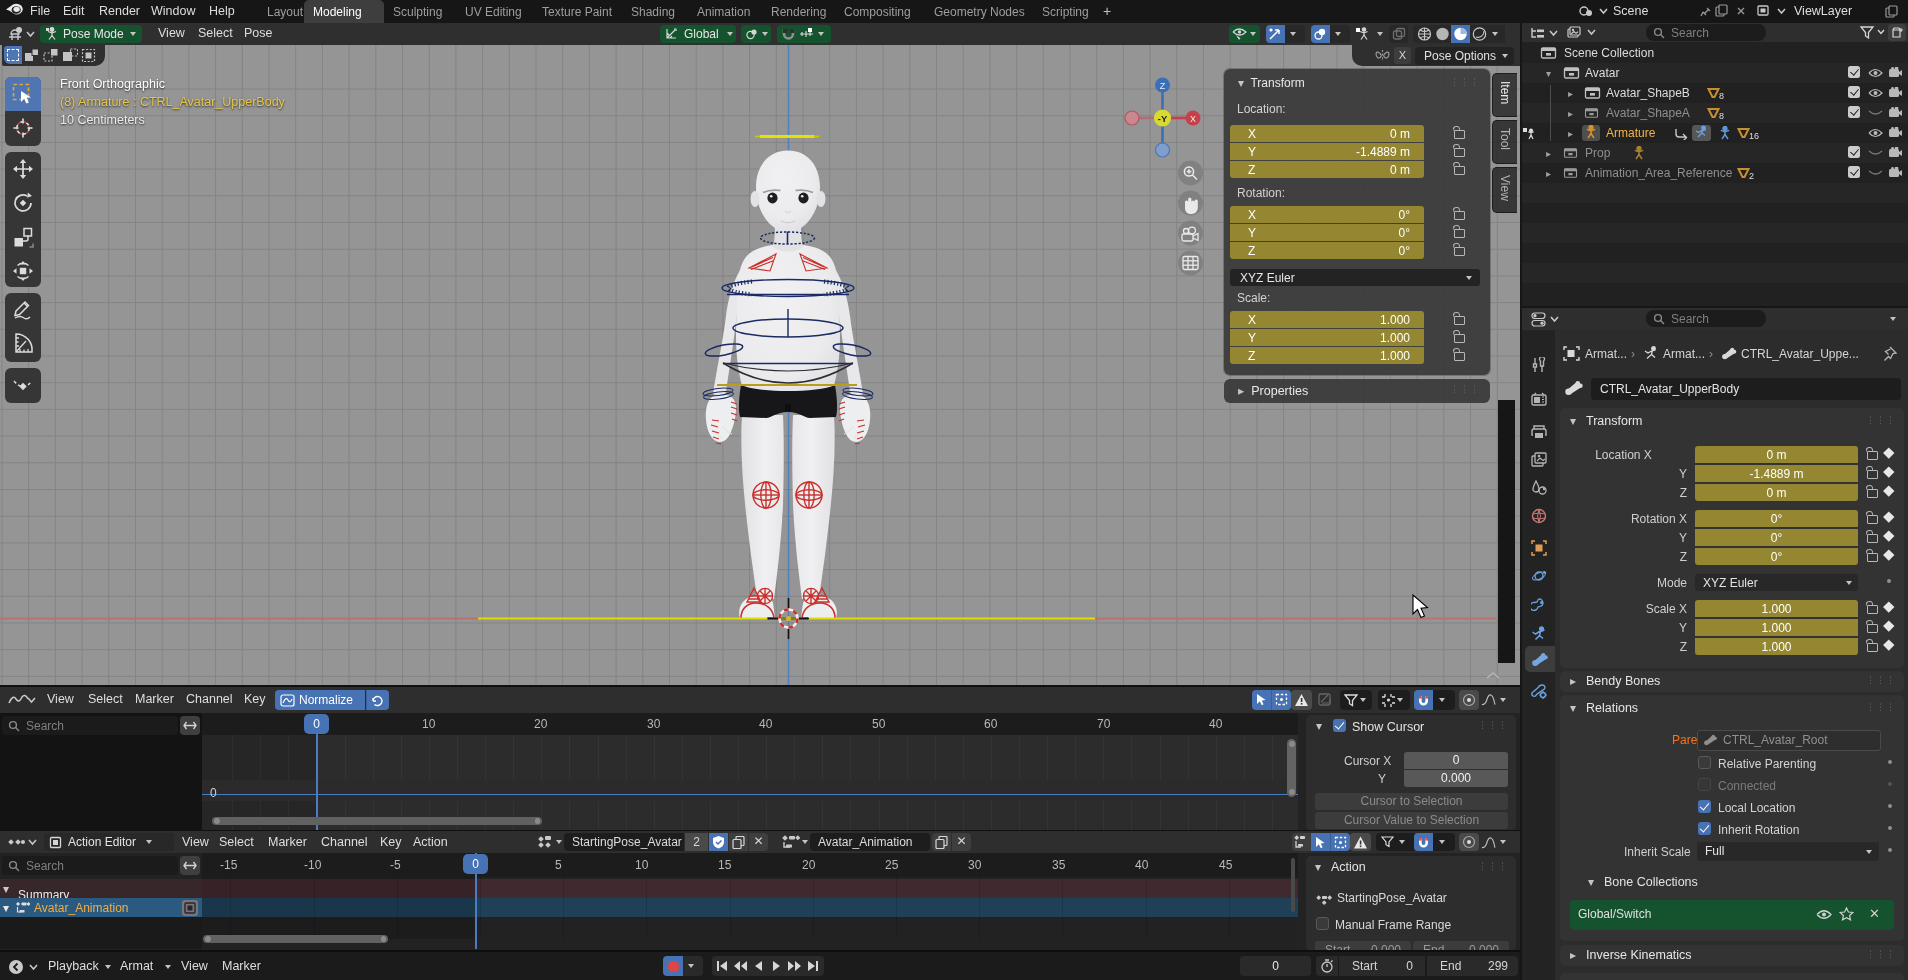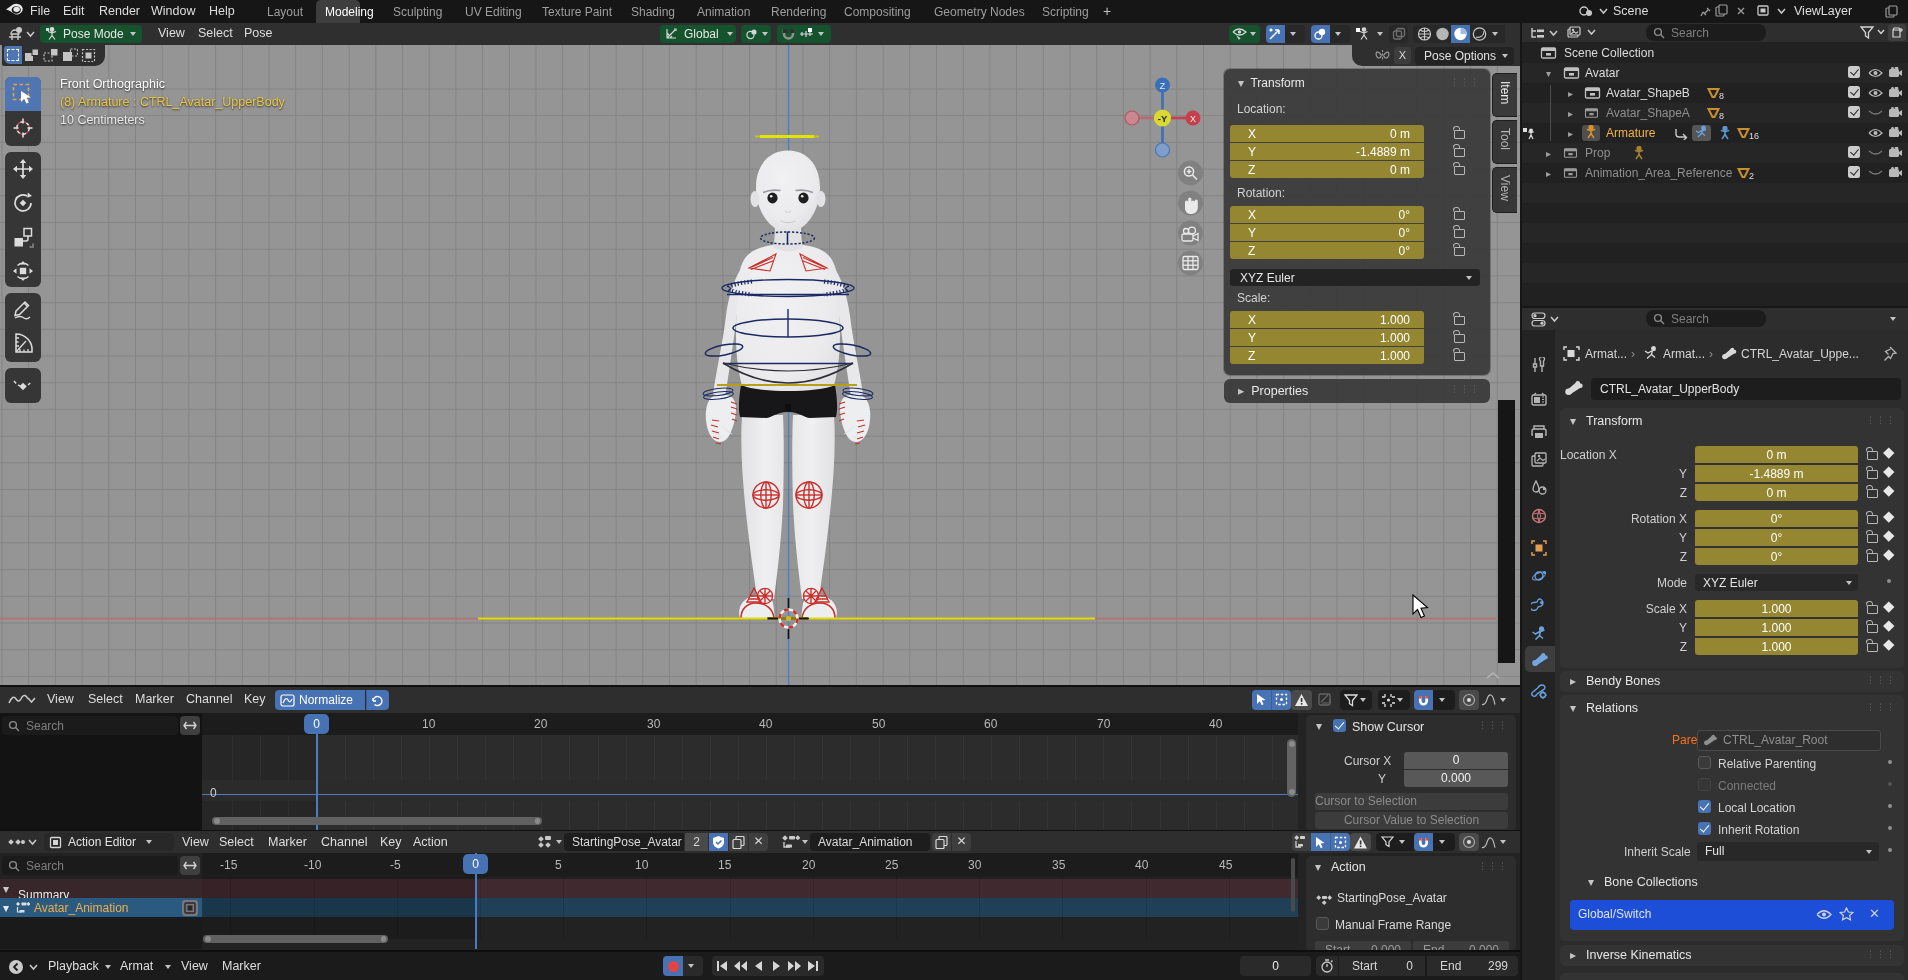--- a/index.html
+++ b/index.html
@@ -25,21 +25,21 @@
    <ellipse cx="11.2" cy="7" rx="4.6" ry="3.8" fill="#1d1d1d"></ellipse>
    <ellipse cx="11.6" cy="6.3" rx="3.2" ry="2.6" fill="#e8e8e8"></ellipse>
   </svg>
   <div class="abs hdrtxt" style="left:30px;top:4px">File</div>
   <div class="abs hdrtxt" style="left:63px;top:4px">Edit</div>
   <div class="abs hdrtxt" style="left:99px;top:4px">Render</div>
   <div class="abs hdrtxt" style="left:151px;top:4px">Window</div>
   <div class="abs hdrtxt" style="left:209px;top:4px">Help</div>
   <div class="abs" style="left:256px;top:0;width:880px;height:23px;color:#9e9e9e;font-size:12px">
     <span class="abs" style="left:11px;top:5px">Layout</span>
-    <div class="abs" style="left:60px;top:0px;width:44px;height:23px;background:#3e3e3e;border-radius:5px 5px 0 0;color:#fff">
+    <div class="abs" style="left:48px;top:0px;width:80px;height:23px;background:#3e3e3e;border-radius:5px 5px 0 0;color:#fff">
           <span class="abs" style="left:9px;top:5px">Modeling</span>
         </div>
     <span class="abs" style="left:137px;top:5px">Sculpting</span>
     <span class="abs" style="left:209px;top:5px">UV Editing</span>
     <span class="abs" style="left:286px;top:5px">Texture Paint</span>
     <span class="abs" style="left:375px;top:5px">Shading</span>
     <span class="abs" style="left:441px;top:5px">Animation</span>
     <span class="abs" style="left:515px;top:5px">Rendering</span>
     <span class="abs" style="left:588px;top:5px">Compositing</span>
     <span class="abs" style="left:678px;top:5px">Geometry Nodes</span>
@@ -774,21 +774,21 @@
   <div class="abs" style="left:1298px;top:26px;width:222px;height:118px;background:#232323">
    <div class="abs" style="left:8px;top:2px;width:210px;height:116px;background:#2d2d2d;border-radius:5px">
     <span class="abs" style="left:10px;top:4px;color:#c5c5c5">▾</span>
     <span class="cb cbon abs" style="left:27px;top:4px"></span>
     <span class="abs" style="left:46px;top:5px;color:#e4e4e4;font-size:12.5px">Show Cursor</span>
     <div class="abs grip" style="right:8px;top:5px">⋮⋮⋮</div>
     <span class="abs" style="left:38px;top:39px;color:#cfcfcf">Cursor X</span>
     <div class="abs" style="left:98px;top:37px;width:104px;height:17px;background:#585858;border-radius:3px 3px 0 0;text-align:center;line-height:17px;color:#f2f2f2">0</div>
     <span class="abs" style="left:72px;top:57px;color:#cfcfcf">Y</span>
     <div class="abs" style="left:98px;top:55px;width:104px;height:17px;background:#585858;border-radius:0 0 3px 3px;text-align:center;line-height:17px;color:#f2f2f2">0.000</div>
-    <div class="abs" style="left:9px;top:78px;width:193px;height:17px;background:#3c3c3c;border-radius:3px;line-height:17px;color:#8b8b8b">Cursor to Selection</div>
+    <div class="abs" style="left:9px;top:78px;width:193px;height:17px;background:#3c3c3c;border-radius:3px;text-align:center;line-height:17px;color:#8b8b8b">Cursor to Selection</div>
     <div class="abs" style="left:9px;top:97px;width:193px;height:17px;background:#3c3c3c;border-radius:3px;text-align:center;line-height:17px;color:#8b8b8b">Cursor Value to Selection</div>
    </div>
   </div>
 </div>
 
 <div class="abs" style="left:0;top:830px;width:1520px;height:120px;background:#222222;border-top:1px solid #101010">
   <div class="abs" style="left:0;top:0;width:1520px;height:22px;background:#2e2e2e">
     <svg class="abs" style="left:8px;top:4px" width="30" height="14" viewBox="0 0 30 14">
           <g fill="#c9c9c9">
             <rect x="1" y="5" width="4" height="4" transform="rotate(45 3 7)"></rect>
@@ -1452,21 +1452,21 @@
           </g>
         </svg>
     <div class="abs" style="left:36px;top:48px;width:310px;height:22px;background:#1d1d1d;border-radius:4px;color:#e4e4e4;line-height:22px"><span style="margin-left:9px">CTRL_Avatar_UpperBody</span></div>
 
     <div class="abs" style="left:5px;top:78px;width:344px;height:260px;background:#333333;border-radius:5px">
       <span class="abs" style="left:10px;top:6px;color:#c5c5c5">▾</span>
           <span class="abs" style="left:26px;top:6px;color:#e6e6e6;font-size:12.5px">Transform</span>
       <div class="abs grip" style="right:8px;top:7px">⋮⋮⋮</div>
     </div>
     <div id="tfrows">
-          <div class="abs" style="left:5px;top:118px;width:127px;height:17px;text-align:left;color:#cfcfcf">Location X</div>
+          <div class="abs" style="left:5px;top:118px;width:127px;height:17px;text-align:center;color:#cfcfcf">Location X</div>
           <div class="abs olive" style="left:140px;top:116px;width:163px;height:17px;border-radius:3px 3px 0 0;color:#fff">
             <span style="position:absolute;left:0;right:0;text-align:center;top:2px">0 m</span>
           </div>
           <span class="lock abs" style="left:312px;top:121px"></span>
           <div class="abs" style="left:330px;top:119px;width:7.5px;height:7.5px;background:#e8e8e8;transform:rotate(45deg)"></div>
           <div class="abs" style="left:5px;top:137px;width:127px;height:17px;text-align:right;color:#cfcfcf">Y</div>
           <div class="abs olive" style="left:140px;top:135px;width:163px;height:17px;border-radius:0;color:#fff">
             <span style="position:absolute;left:0;right:0;text-align:center;top:2px">-1.4889 m</span>
           </div>
           <span class="lock abs" style="left:312px;top:140px"></span>
@@ -1556,21 +1556,21 @@
             <span style="position:absolute;left:8px;top:2px">Full</span>
             <span class="chev" style="position:absolute;right:7px;top:8px"></span>
           </div>
       <div class="abs" style="right:12px;top:65px;width:4px;height:4px;border-radius:2px;background:#909090"></div>
       <div class="abs" style="right:12px;top:87px;width:4px;height:4px;border-radius:2px;background:#555"></div>
       <div class="abs" style="right:12px;top:109px;width:4px;height:4px;border-radius:2px;background:#909090"></div>
       <div class="abs" style="right:12px;top:131px;width:4px;height:4px;border-radius:2px;background:#909090"></div>
       <div class="abs" style="right:12px;top:153px;width:4px;height:4px;border-radius:2px;background:#909090"></div>
       <span class="abs" style="left:28px;top:180px;color:#c5c5c5">▾</span>
           <span class="abs" style="left:44px;top:180px;color:#e2e2e2;font-size:12.5px">Bone Collections</span>
-      <div class="abs" style="left:10px;top:205px;width:324px;height:30px;background:#1d4ed8;border-radius:4px">
+      <div class="abs" style="left:10px;top:205px;width:324px;height:30px;background:#14532d;border-radius:4px">
         <span style="position:absolute;left:8px;top:7px;color:#e0e0e0">Global/Switch</span>
         <svg style="position:absolute;right:62px;top:8px" width="16" height="13" viewBox="0 0 16 13">
               <path d="M1,6.5 q7,-7.5 14,0 q-7,7.5 -14,0" fill="none" stroke="#cfcfcf" stroke-width="1.3"></path>
               <circle cx="8" cy="6.5" r="2" fill="#cfcfcf"></circle>
             </svg>
         <svg style="position:absolute;right:40px;top:7px" width="15" height="14" viewBox="0 0 15 14">
               <path d="M7.5,1 l1.9,4 l4.4,0.5 l-3.2,3 l0.9,4.3 l-4,-2.2 l-4,2.2 l0.9,-4.3 l-3.2,-3 l4.4,-0.5 Z" fill="none" stroke="#cfcfcf" stroke-width="1.2"></path>
             </svg>
         <span style="position:absolute;right:14px;top:6px;color:#cfcfcf;font-size:13px">✕</span>
       </div>

